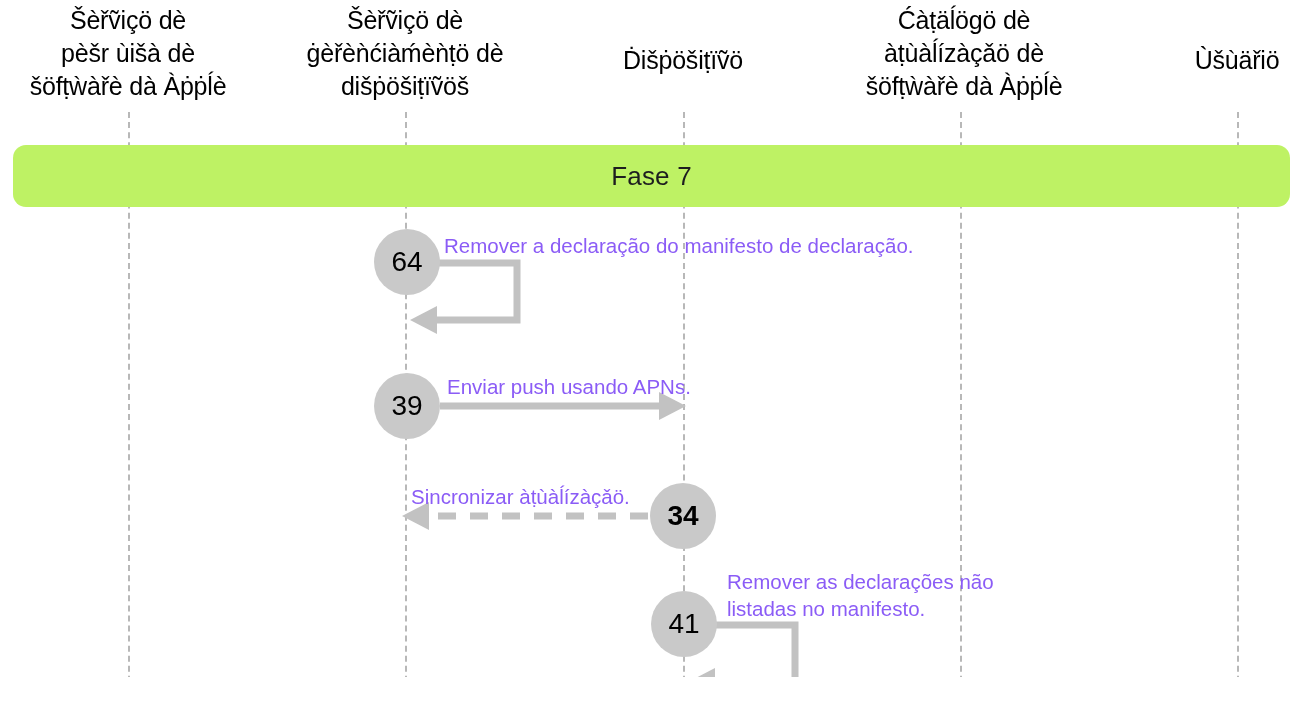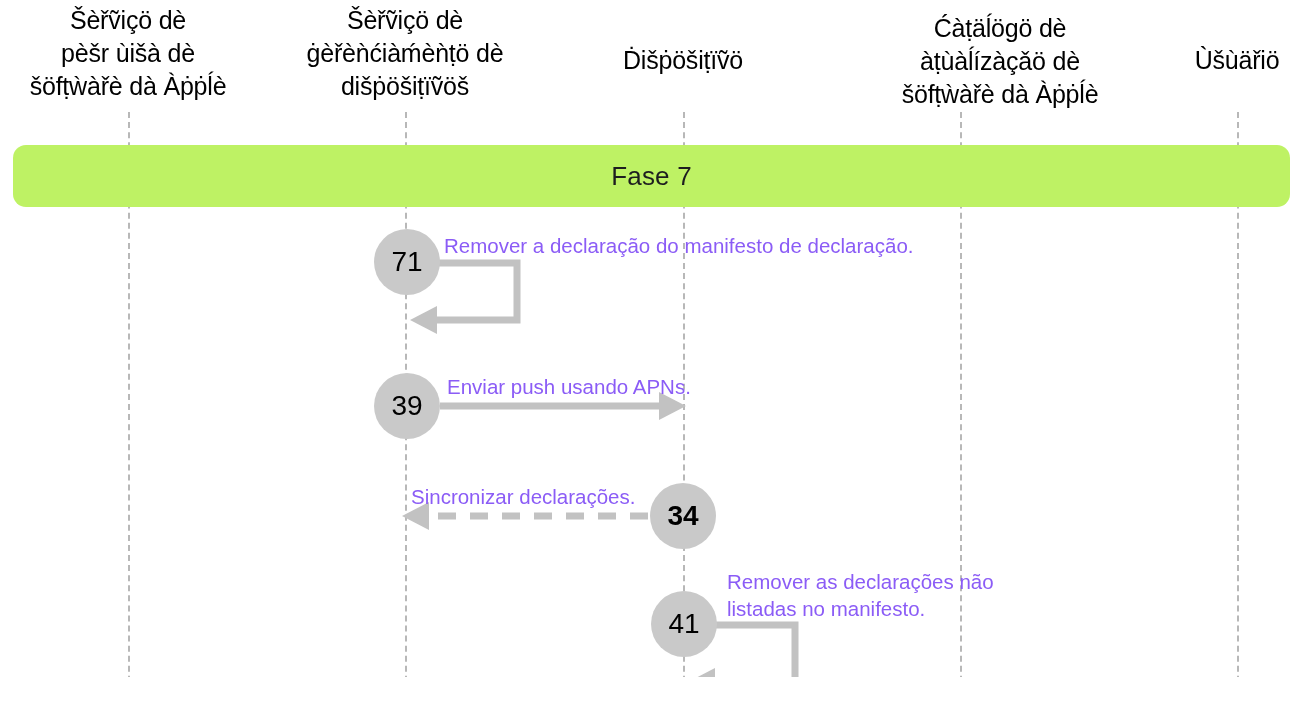--- a/index.html
+++ b/index.html
@@ -102,21 +102,21 @@
 
 <div id="canvas">
 
   <div class="participant" style="left:8px; width:240px;">Šèřṽiçö dè
 pèšr ùišà dè
 šöfṭẁàřè dà Àṗṗĺè</div>
   <div class="participant" style="left:285px; width:240px;">Šèřṽiçö dè
 ġèřèǹćiàḿèǹṭö dè
 dišṗöšiṭïṽöš</div>
   <div class="participant" style="left:563px; top:44px; width:240px;">Ḋišṗöšiṭïṽö</div>
-  <div class="participant" style="left:880px; width:240px;margin-top:8px;">Ćàṭäĺögö dè
+  <div class="participant" style="left:844px; width:240px;">Ćàṭäĺögö dè
 àṭùàĺízàçǎö dè
 šöfṭẁàřè dà Àṗṗĺè</div>
   <div class="participant" style="left:1117px; top:44px; width:240px;">Ùšùäřiö</div>
 
   <div class="lifeline" style="left:128px;"></div>
   <div class="lifeline" style="left:405px;"></div>
   <div class="lifeline" style="left:683px;"></div>
   <div class="lifeline" style="left:960px;"></div>
   <div class="lifeline" style="left:1237px;"></div>
 
@@ -140,26 +140,26 @@
       <line x1="648" y1="516" x2="425" y2="516" stroke="#c2c2c2" stroke-width="7" stroke-dasharray="18 14"></line>
       <path d="M 402 516 L 429 502 L 429 530 Z" fill="#c2c2c2"></path>
     </g>
 
     <g>
       <path d="M 698 625 L 795 625 L 795 682 L 708 682" fill="none" stroke="#c2c2c2" stroke-width="7" stroke-linejoin="miter"></path>
       <path d="M 688 682 L 715 668 L 715 696 Z" fill="#c2c2c2"></path>
     </g>
   </svg>
 
-  <div class="badge" style="left:374px; top:229px;">71</div>
+  <div class="badge" style="left:374px; top:229px;">64</div>
   <div class="msg-text" style="left:444px; top:232px; width:640px;">Remover a declaração do manifesto de declaração.</div>
 
   <div class="badge" style="left:374px; top:373px;">39</div>
   <div class="msg-text" style="left:447px; top:373px; width:400px;">Enviar push usando APNs.</div>
 
   <div class="badge" style="left:650px; top:483px;font-weight:bold;">34</div>
-  <div class="msg-text" style="left:411px; top:483px; width:360px;">Sincronizar declarações.</div>
+  <div class="msg-text" style="left:411px; top:483px; width:360px;">Sincronizar àṭùàĺízàçǎö.</div>
 
   <div class="badge" style="left:651px; top:591px;text-align:center;">41</div>
   <div class="msg-text" style="left:727px; top:568px; width:340px;">Remover as declarações não
 listadas no manifesto.</div>
 
 </div>
 
 </body></html>

